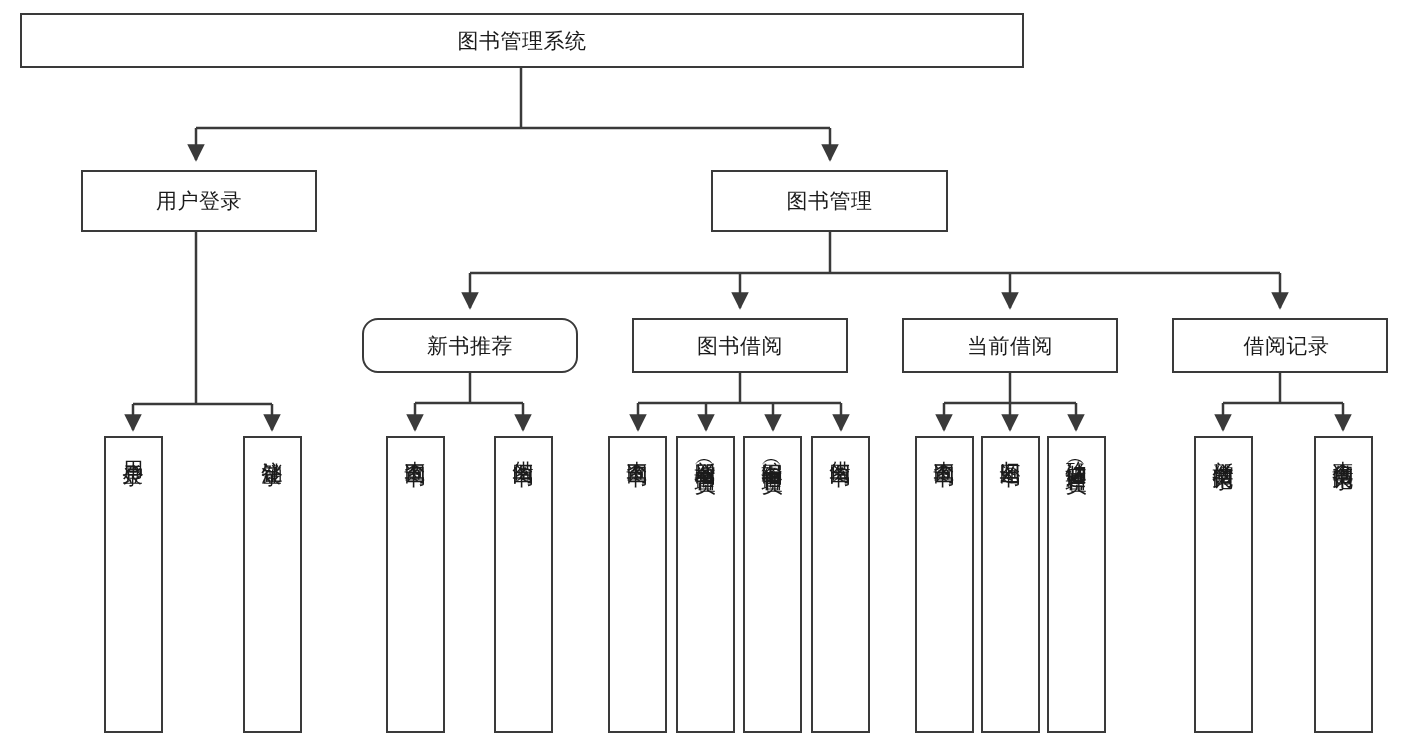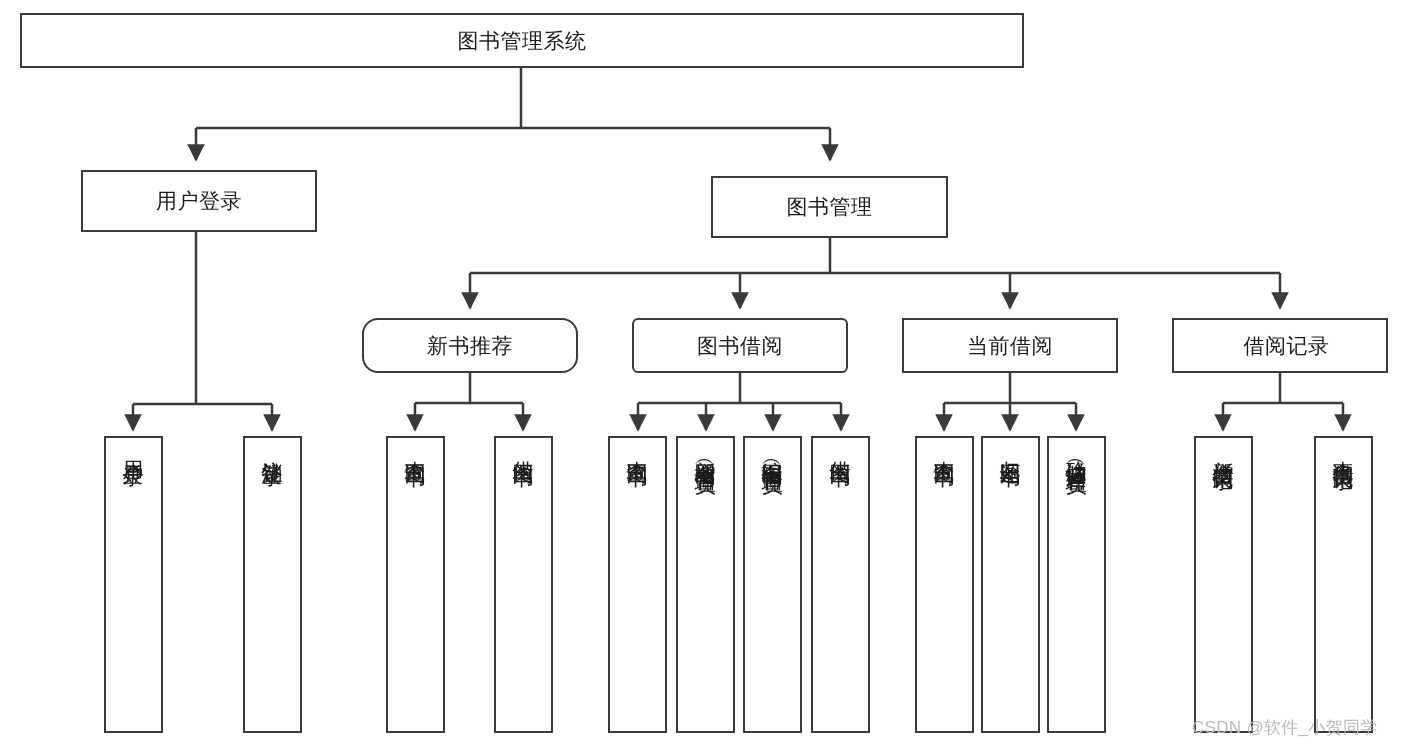--- a/index.html
+++ b/index.html
@@ -126,29 +126,29 @@
   </svg>
 
   <div class="node horiz root" style="left:20px; top:13px; width:1004px; height:55px;">
     <span class="label">图书管理系统</span>
   </div>
 
   <div class="node horiz" style="left:81px; top:170px; width:236px; height:62px;">
     <span class="label">用户登录</span>
   </div>
 
-  <div class="node horiz" style="left:711px; top:176px; width:237px; height:62px;">
+  <div class="node horiz" style="left:711px; top:170px; width:237px; height:62px;">
     <span class="label">图书管理</span>
   </div>
 
   <div class="node horiz" style="left:362px; top:318px; width:216px; height:55px;border-radius:16px;">
     <span class="label">新书推荐</span>
   </div>
 
-  <div class="node horiz" style="left:632px; top:318px; width:216px; height:55px;border-radius:6px;">
+  <div class="node horiz" style="left:632px; top:318px; width:216px; height:55px;">
     <span class="label">图书借阅</span>
   </div>
 
   <div class="node horiz" style="left:902px; top:318px; width:216px; height:55px;">
     <span class="label">当前借阅</span>
   </div>
 
   <div class="node horiz" style="left:1172px; top:318px; width:216px; height:55px;padding-left:13px;">
     <span class="label">借阅记录</span>
   </div>
@@ -198,15 +198,14 @@
   </div>
 
   <div class="node vert" style="left:1194px; top:436px; width:59px; height:297px;">
     <span class="label">新增借阅记录</span>
   </div>
 
   <div class="node vert" style="left:1314px; top:436px; width:59px; height:297px;">
     <span class="label">查询借阅记录</span>
   </div>
 
-  <div class="watermark" style="left:1192px; top:716px;">CSDN @软件_小贺同学</div>
 
 </div>
 
 </body></html>

